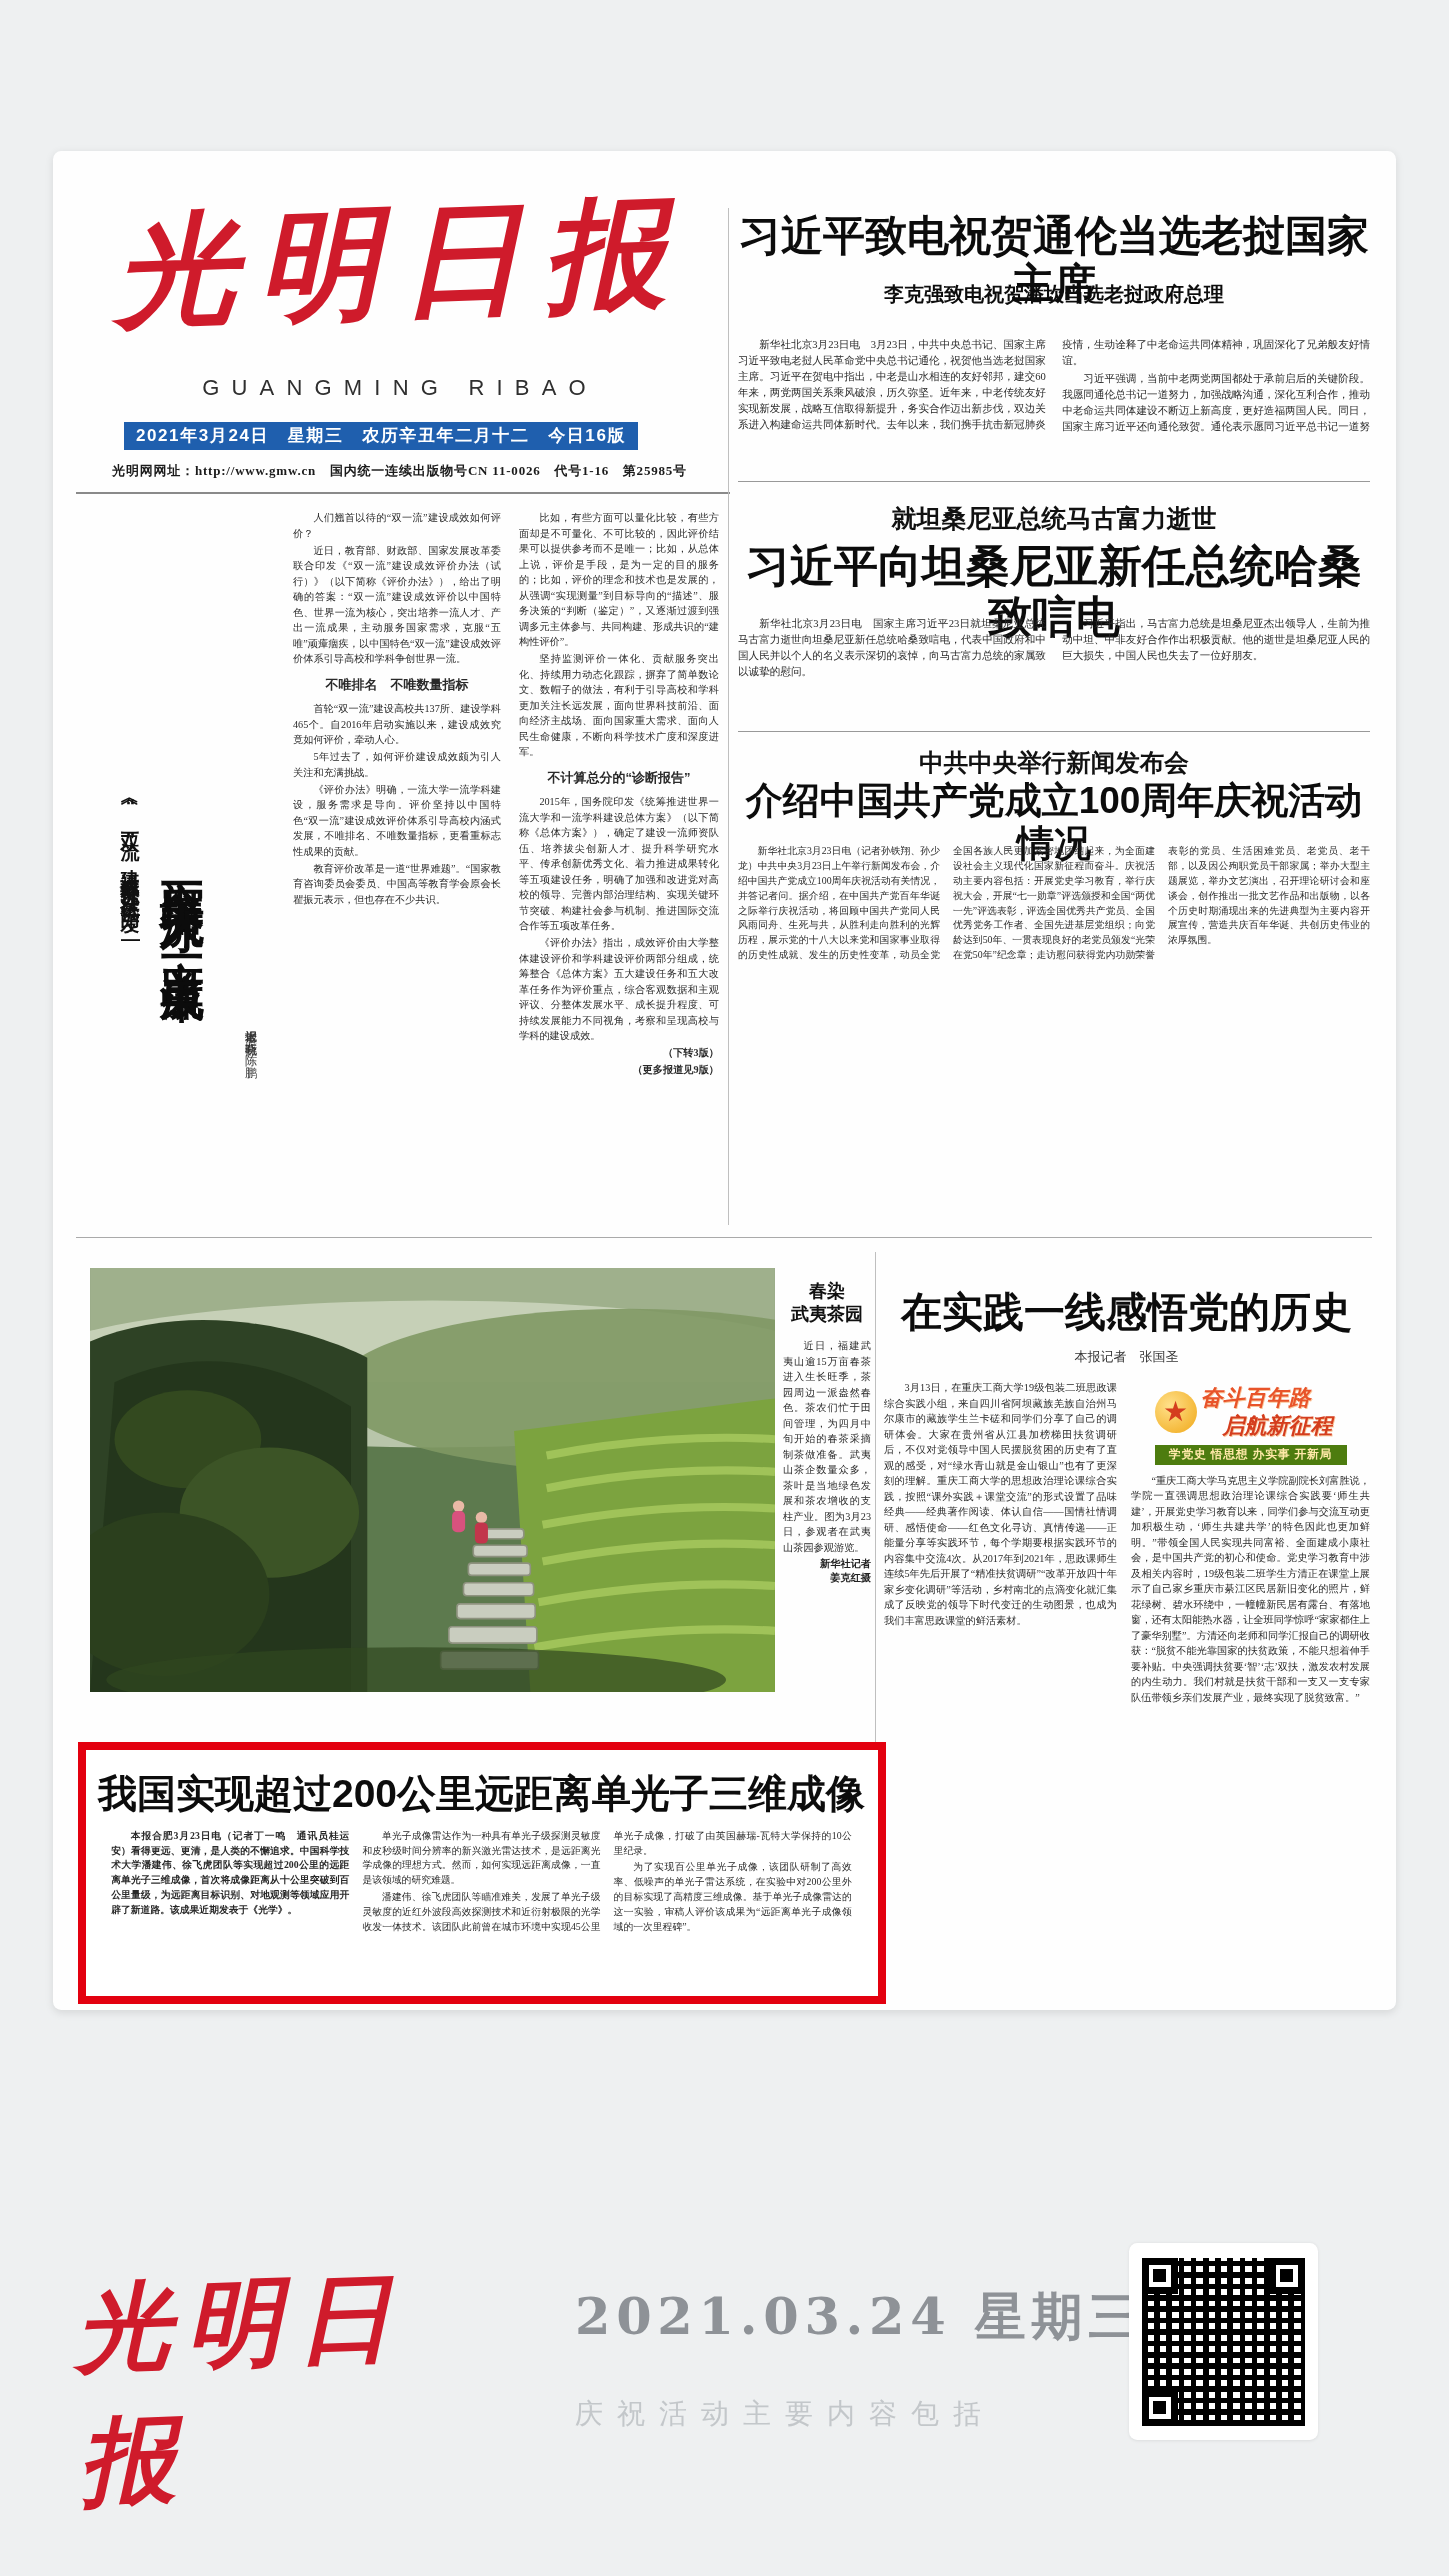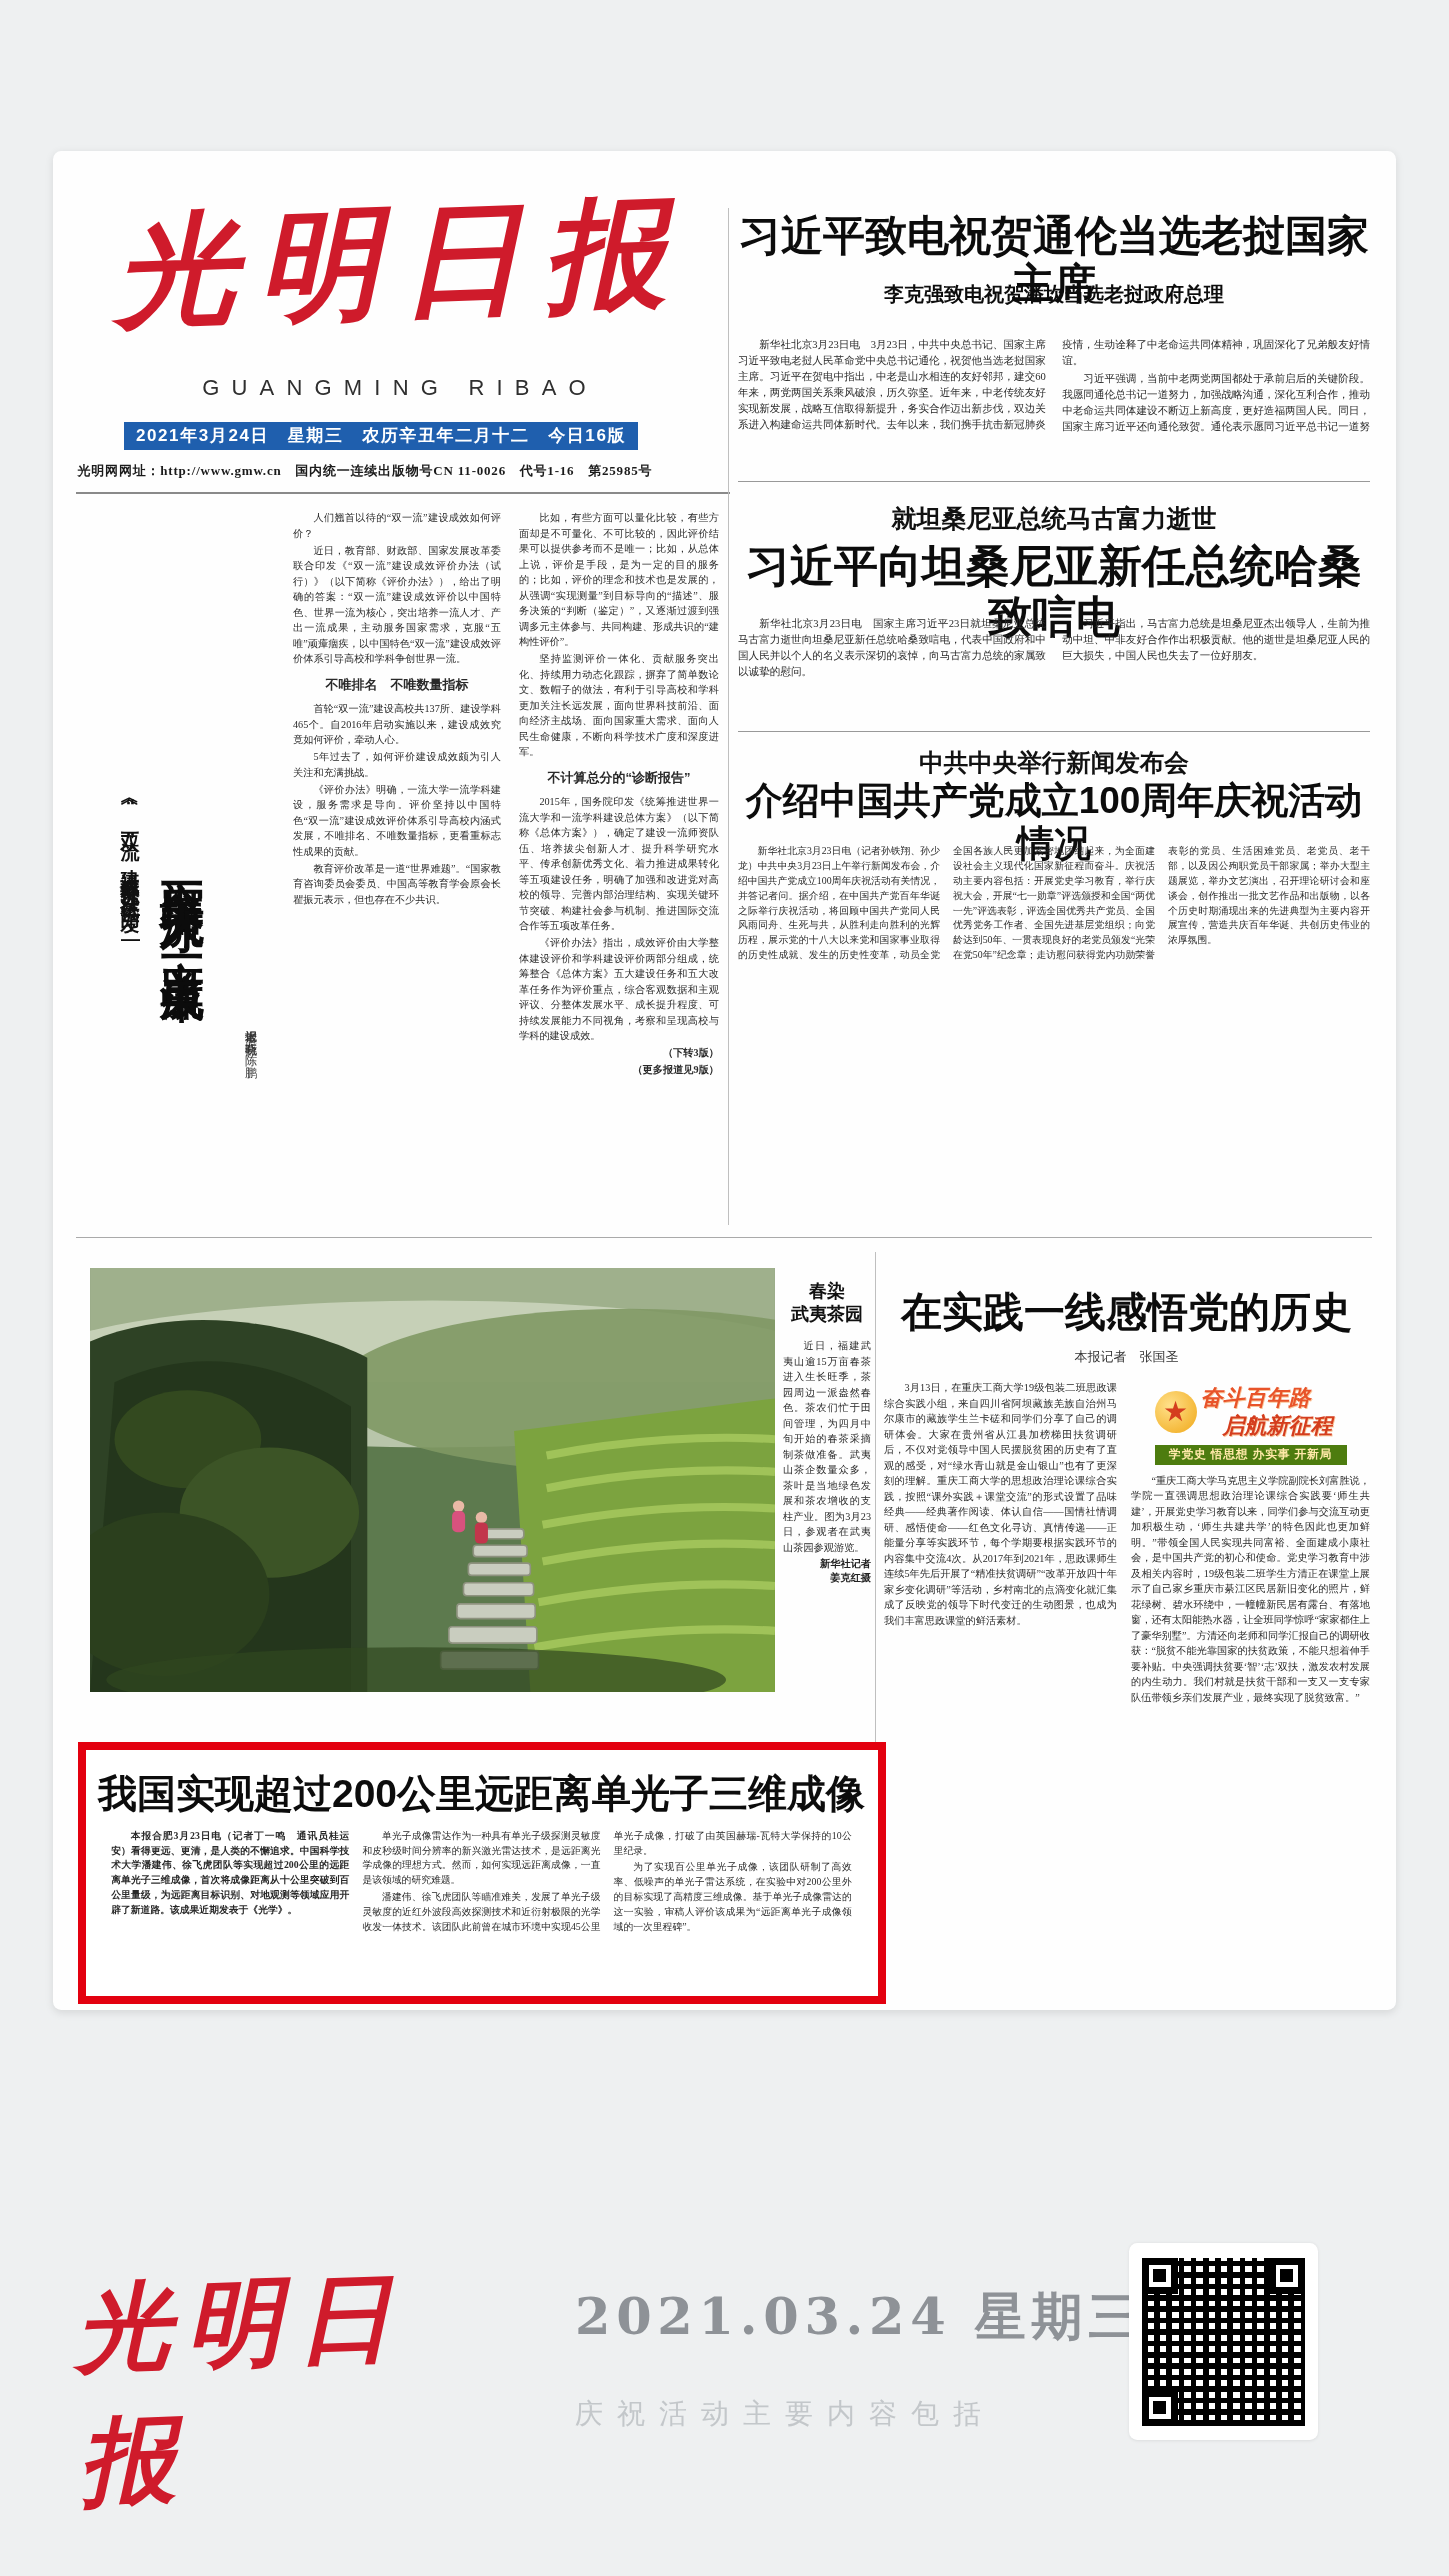--- a/index.html
+++ b/index.html
@@ -7,21 +7,21 @@
           font-family:"Liberation Serif","DejaVu Serif",serif;color:#222;}
   .abs{position:absolute;}
   #sheet{left:53px;top:151px;width:1343px;height:1859px;background:#fefefe;
          border-radius:8.2px;box-shadow:0 2.4px 8.2px rgba(0,0,0,.10);}
   
   .masthead-logo{font-style:italic;font-weight:bold;color:#cf1b2b;transform:rotate(-2deg);
     font-family:"DejaVu Serif",serif;letter-spacing:21px;text-align:center;}
   .pinyin{letter-spacing:12.2px;text-align:center;color:#2f2f2f;font-family:"Liberation Sans",sans-serif;font-size:22px;}
   .datebar{background:#1f5fae;color:#fff;font-family:"Liberation Sans",sans-serif;
     font-size:17px;font-weight:bold;text-align:center;line-height:28px;letter-spacing:1.6px;}
-  .publine{font-weight:bold;font-size:13px;letter-spacing:0.8px;color:#1b1b1b;}
+  .publine{font-weight:bold;font-size:13px;text-align:center;letter-spacing:0.8px;color:#1b1b1b;}
   .hline{background:#8a8a8a;height:1.6px;}
   .vline{background:#bfbfbf;width:0.8px;}
   
   .head{font-family:"Liberation Sans",sans-serif;font-weight:bold;color:#0c0c0c;text-align:center;line-height:1.15;}
   .kicker{font-family:"Liberation Sans",sans-serif;font-weight:bold;color:#111;text-align:center;}
   .byline{text-align:center;color:#333;}
   
   .body-text{font-size:10.2px;line-height:1.52;text-align:justify;color:#2a2a2a;overflow:hidden;}
   .body-text p{margin:0 0 1.6px 0;text-indent:2em;}
   .body-text .sub{font-family:"Liberation Sans",sans-serif;font-weight:bold;text-align:center;

